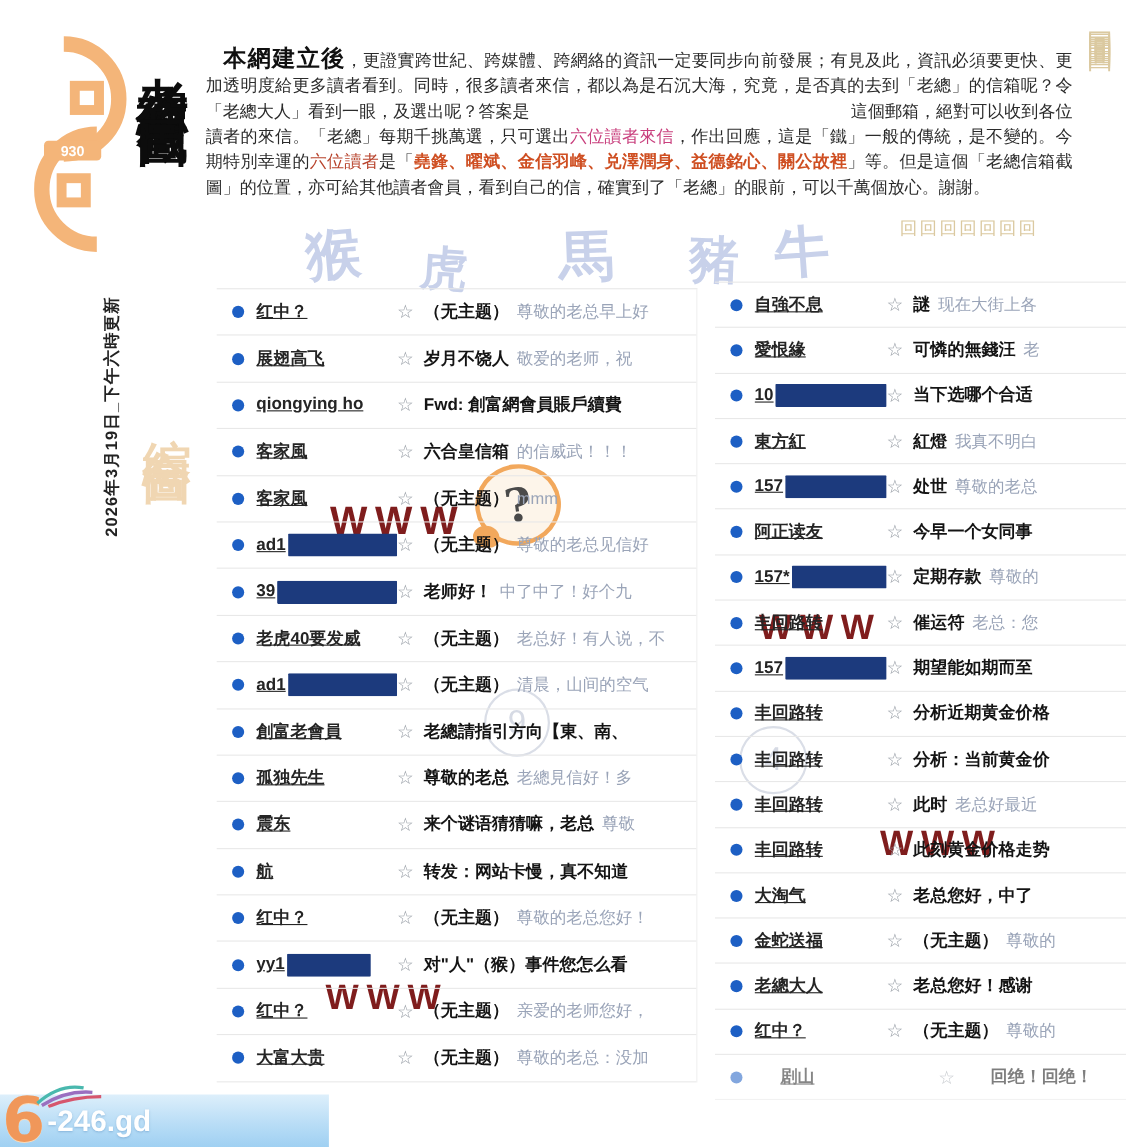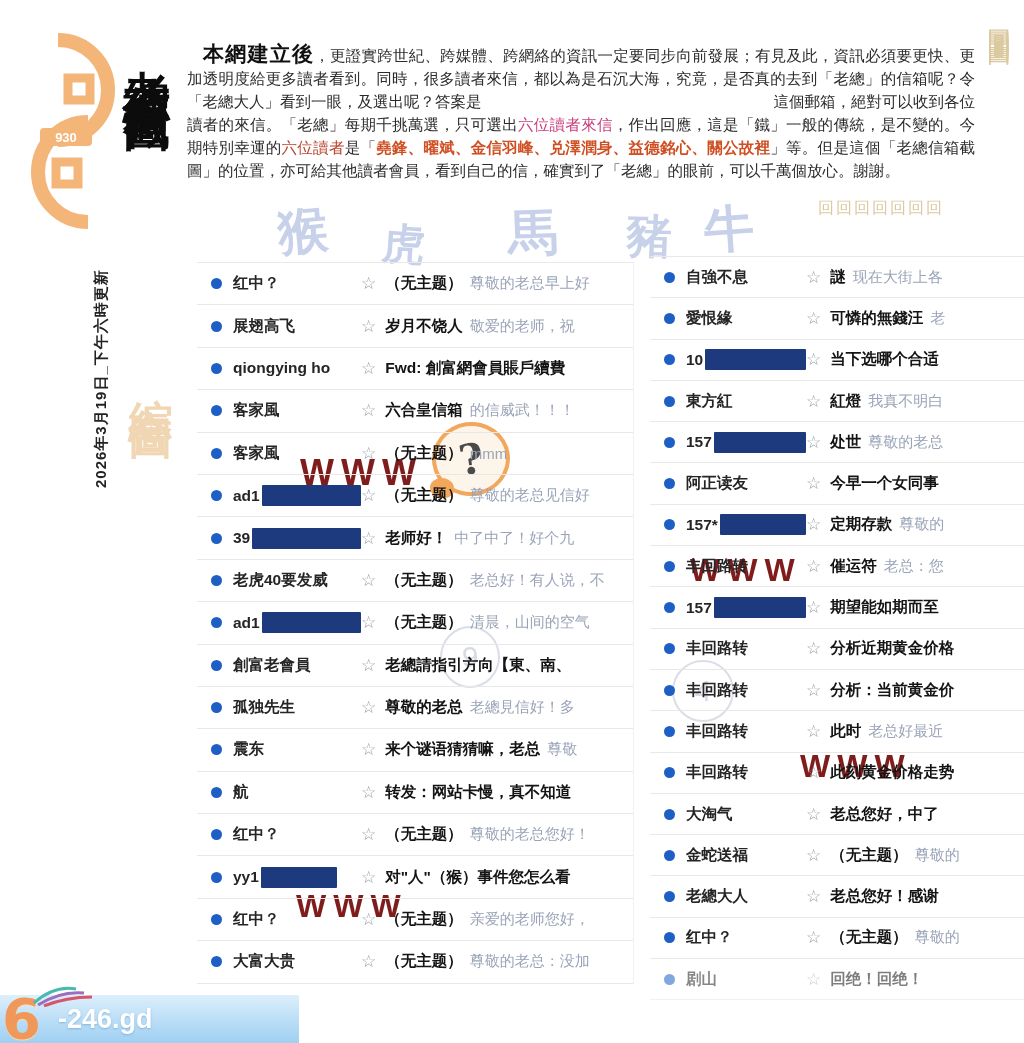--- a/index.html
+++ b/index.html
@@ -73,43 +73,43 @@
   
   .mail-col{position:absolute;border-top:1px solid #e8e8e8;}
   #mail-left{left:197px;top:262px;width:436px;border-right:1px solid #f0f0f0;}
   #mail-right{left:650px;top:256px;width:374px;}
   .mail-row{
     display:flex;align-items:center;height:41.4px;border-bottom:1px solid #e8e8e8;
     overflow:hidden;white-space:nowrap;
   }
   #mail-right .mail-row{height:40.3px;}
   .dot{flex:none;width:11px;height:11px;border-radius:50%;background:#1d5fc4;margin:0 11px 0 14px;}
-  .sender{flex:none;width:128px;font-weight:bold;font-size:15.5px;color:#252525;overflow:hidden;display:flex;align-items:center;}
+  .sender{flex:none;width:128px;font-weight:bold;font-size:15.5px;color:#252525;overflow:hidden;display:flex;align-items:center;text-decoration:underline;}
   #mail-right .sender{width:120px;}
   .redact{display:inline-block;height:21px;background:#1c3a7d;border-radius:1px;margin-left:2px;}
   .star{flex:none;color:#9aa0a8;font-size:17px;margin-right:9px;cursor:pointer;}
   .subject{font-weight:bold;font-size:15.5px;color:#141414;}
   .preview{font-size:15px;color:#9aa4b8;margin-left:7px;}
-  .row-faded{opacity:.55;}
+  .row-faded{opacity:.55;justify-content:space-between;}
   
   .footer-bar{
     position:absolute;left:0;top:995px;width:299px;height:48px;z-index:5;
     background:linear-gradient(180deg,#ddeffb 0%,#b9ddf6 55%,#9fd0f2 100%);
     display:flex;align-items:center;
   }
   .logo-6{
     font-size:56px;font-weight:800;color:#f0975a;line-height:44px;margin-left:2px;
     font-family:"DejaVu Sans",sans-serif;text-shadow:0 1px 0 #fbd9b4;
   }
   .ribbon{position:absolute;left:32px;top:-12px;}
   .site-name{
     color:#ffffff;font-size:31px;font-weight:bold;margin-left:12px;letter-spacing:3px;
     font-family:"DejaVu Serif","Liberation Serif",serif;text-shadow:0 1px 2px rgba(110,160,205,.65);
   }
-  .site-domain{color:#ffffff;font-size:27px;font-weight:bold;margin-left:17px;text-shadow:0 1px 2px rgba(110,160,205,.65);}
+  .site-domain{color:#ffffff;font-size:27px;font-weight:bold;margin-left:2px;text-shadow:0 1px 2px rgba(110,160,205,.65);}
 </style>
 </head>
 <body>
 
 <div class="logo-ornament">
   <svg width="96" height="214" viewBox="0 0 96 214">
     <g fill="none" stroke="#f4b579" stroke-width="14" stroke-linecap="butt">
       <path d="M32 16 A50 50 0 0 1 82 66 A50 50 0 0 1 32 116"></path>
       <path d="M62 98 A50 50 0 0 0 12 148 A50 50 0 0 0 62 198"></path>
       <rect x="42" y="54" width="22" height="22" stroke-width="9"></rect>

